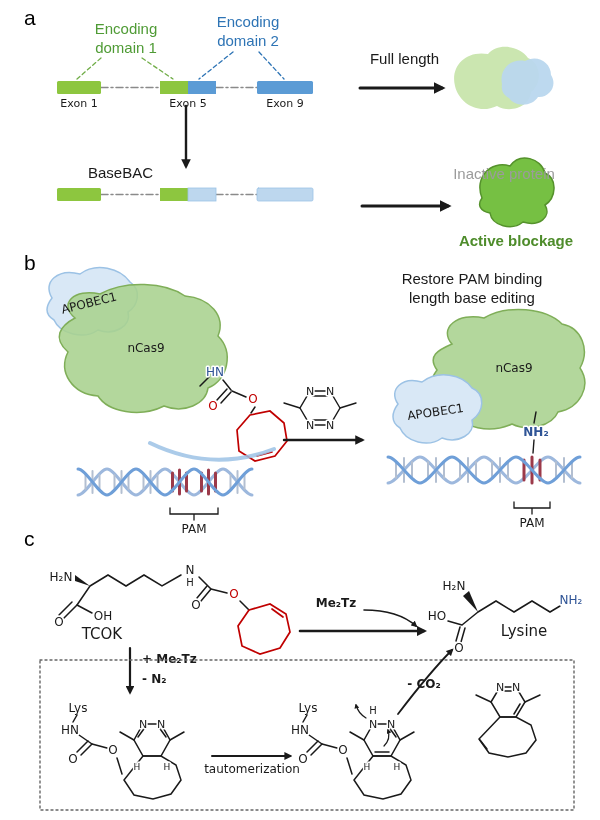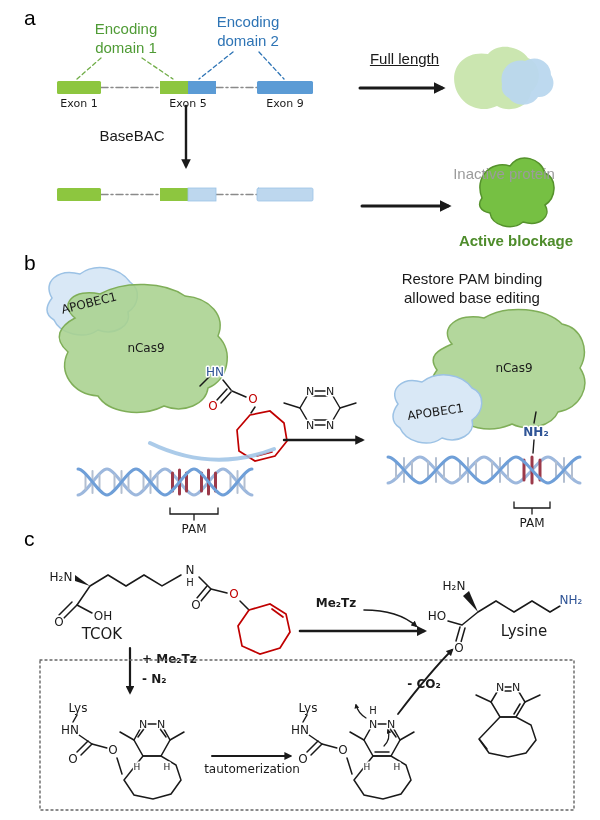--- a/index.html
+++ b/index.html
@@ -6,21 +6,21 @@
   html,body { background:#fff; }
   #fig { position:relative; width:600px; height:820px; background:#ffffff; overflow:hidden;
          font-family:"Liberation Sans", sans-serif; }
   .txt { position:absolute; white-space:pre-line; line-height:1.25; font-size:15px;
          color:#1a1a1a; text-align:center; }
   .panel-letter { font-size:21px; color:#000; text-align:left; }
   .green-txt { color:#4f9b35; }
   .blue-txt  { color:#2e74b5; }
   .gray-txt  { color:#9b9b9b;margin-top:48px; }
   .active-txt{ color:#4e8c2b; font-weight:bold; }
-  .right     { text-align:center; }
+  .right     { text-align:left;margin-top:37px; }
   svg { position:absolute; left:0; top:0; }
   svg text { font-family:"DejaVu Sans","Liberation Sans",sans-serif; font-size:12px; fill:#1a1a1a;
              text-anchor:middle; paint-order:stroke; stroke:#fff; stroke-width:3px; stroke-linejoin:round; }
   svg text.plain { stroke:none; }
   svg text.red  { fill:#c00000; }
   svg text.blue { fill:#2f5496; }
   svg text.n11  { font-size:11px; }
   svg text.small{ font-size:10px; }
   svg text.tiny { font-size:9px; }
   svg text.big  { font-size:15px; }
@@ -198,24 +198,24 @@
     <path d="M500,717 L516,717 L531,725 L536,740 L526,753 L508,757 L489,753 L479,739 Z" stroke="#1a1a1a" stroke-width="1.5" fill="none"></path>
     <path d="M487,749 L480,740" stroke="#1a1a1a" stroke-width="1.5" fill="none"></path>
   </g>
 </svg>
 
 <div class="txt panel-letter" style="left:24px;top:5px;width:30px;">a</div>
 <div class="txt green-txt" style="left:78px;top:20px;width:96px;">Encoding
 domain 1</div>
 <div class="txt blue-txt" style="left:200px;top:13px;width:96px;">Encoding
 domain 2</div>
-<div class="txt" style="left:352px;top:50px;width:105px;text-decoration:underline;">Full length</div>
+<div class="txt" style="left:352px;top:50px;width:105px;">Full length</div>
 <div class="txt gray-txt" style="left:443px;top:117px;width:122px;">Inactive protein</div>
 <div class="txt right" style="left:88px;top:127px;width:88px;">BaseBAC</div>
 <div class="txt active-txt" style="left:452px;top:232px;width:128px;">Active blockage</div>
 
 <div class="txt panel-letter" style="left:24px;top:250px;width:30px;">b</div>
 <div class="txt" style="left:390px;top:270px;width:164px;">Restore PAM binding
-allowed base editing</div>
+length base editing</div>
 
 <div class="txt panel-letter" style="left:24px;top:526px;width:30px;">c</div>
 
 </div>
 
 </body></html>

